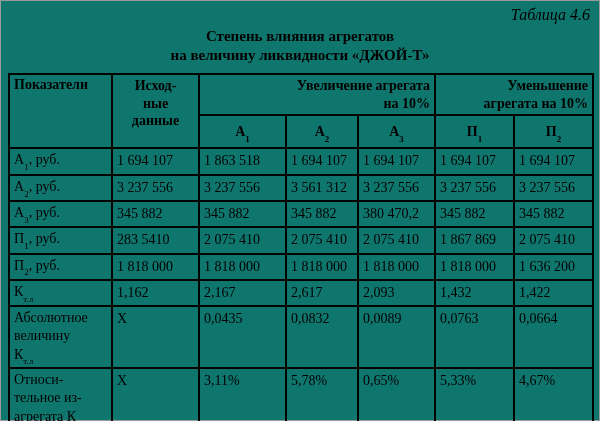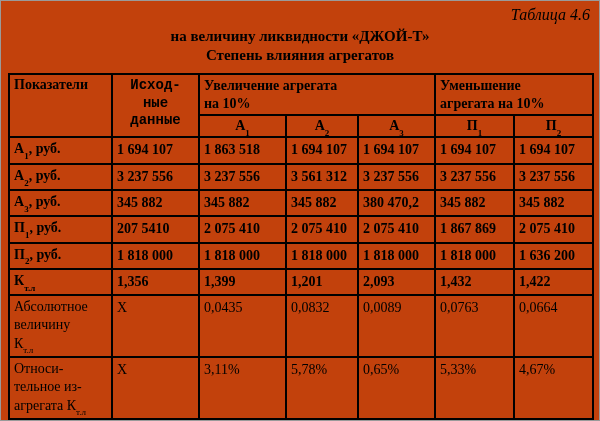--- a/index.html
+++ b/index.html
@@ -6,21 +6,21 @@
   html, body { background: #fff; }
   body {
     width: 600px; height: 421px;
     font-family: "Liberation Serif", "DejaVu Serif", serif;
     color: #000;
     overflow: hidden;
   }
   .page {
     width: 600px; height: 421px;
     border: 1px solid #9a9a9a;
-    background: #c2410c;
+    background: #0f766e;
     padding: 5px 7px 0 7px;
   }
   .caption {
     text-align: right;
     font-style: italic;
     font-size: 16px;
     line-height: 1.1;
     padding-right: 2px;
   }
   .title {
@@ -37,26 +37,26 @@
     width: 584px;
   }
   table.liq th, table.liq td {
     border: 2px solid #000;
     font-size: 14px;
     padding: 2px 4px;
     overflow: hidden;
   }
   table.liq th { font-weight: bold; }
   .hdr-row1 { height: 40px; margin-top: 44px; }
-  .hdr-row2 { height: 22px; }
-  .row-single { height: 16px; font-weight: bold; }
+  .hdr-row2 { height: 33px; }
+  .row-single { height: 16px; }
   .row-tall { height: 62px; margin-left: 12px; }
   th.cell-indicators { text-align: left; vertical-align: top; }
-  th.cell-baseline   { text-align: center; vertical-align: top; line-height: 1.28; font-family: Liberation Mono, monospace; }
-  th.cell-group      { text-align: left; vertical-align: middle; line-height: 1.28; }
+  th.cell-baseline   { text-align: center; vertical-align: top; line-height: 1.28; }
+  th.cell-group      { text-align: right; vertical-align: middle; line-height: 1.28; }
   th.cell-subcol     { text-align: center; vertical-align: middle; }
   td.cell-label {
     text-align: left;
     vertical-align: top;
     line-height: 1.3;
     padding-left: 4px;
   }
   td.cell-value {
     text-align: left;
     vertical-align: top;
@@ -70,22 +70,22 @@
   }
 </style>
 </head>
 <body>
 
 <div class="page">
 
   <div class="caption">Таблица 4.6</div>
 
   <div class="title">
+    <div>Степень влияния агрегатов</div>
     <div>на величину ликвидности «ДЖОЙ-Т»</div>
-    <div>Степень влияния агрегатов</div>
   </div>
 
   <table class="liq">
     <colgroup>
       <col style="width:103px">
         <col style="width:87px">
         <col style="width:87px">
       <col style="width:72px">
         <col style="width:77px">
         <col style="width:79px">
@@ -143,43 +143,43 @@
         <td class="cell-value">345 882</td>
         <td class="cell-value">345 882</td>
         <td class="cell-value">345 882</td>
         <td class="cell-value">380 470,2</td>
         <td class="cell-value">345 882</td>
         <td class="cell-value">345 882</td>
       </tr>
 
       <tr class="row-single">
         <td class="cell-label"><span>П</span><sub>1</sub><span>, руб.</span></td>
-        <td class="cell-value">207 5410</td>
+        <td class="cell-value">283 5410</td>
         <td class="cell-value">2 075 410</td>
         <td class="cell-value">2 075 410</td>
         <td class="cell-value">2 075 410</td>
         <td class="cell-value">1 867 869</td>
         <td class="cell-value">2 075 410</td>
       </tr>
 
       <tr class="row-single">
         <td class="cell-label"><span>П</span><sub>2</sub><span>, руб.</span></td>
         <td class="cell-value">1 818 000</td>
         <td class="cell-value">1 818 000</td>
         <td class="cell-value">1 818 000</td>
         <td class="cell-value">1 818 000</td>
         <td class="cell-value">1 818 000</td>
         <td class="cell-value">1 636 200</td>
       </tr>
 
       <tr class="row-single">
         <td class="cell-label"><span>К</span><sub>т.л</sub><span></span></td>
-        <td class="cell-value">1,356</td>
-        <td class="cell-value">1,399</td>
-        <td class="cell-value">1,201</td>
+        <td class="cell-value">1,162</td>
+        <td class="cell-value">2,167</td>
+        <td class="cell-value">2,617</td>
         <td class="cell-value">2,093</td>
         <td class="cell-value">1,432</td>
         <td class="cell-value">1,422</td>
       </tr>
 
       <tr class="row-tall">
         <td class="cell-label">
           <div>Абсолютное</div>
           <div>величину</div>
           <div><span>К</span><sub>т.л</sub></div>

